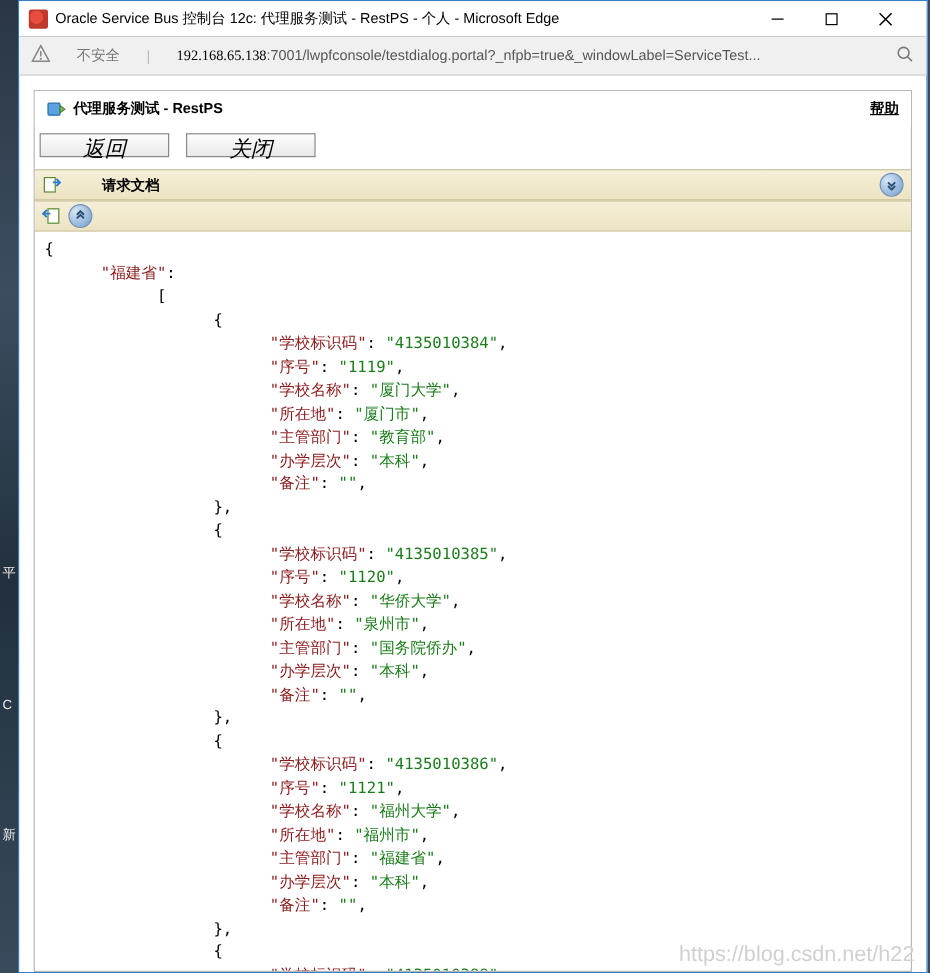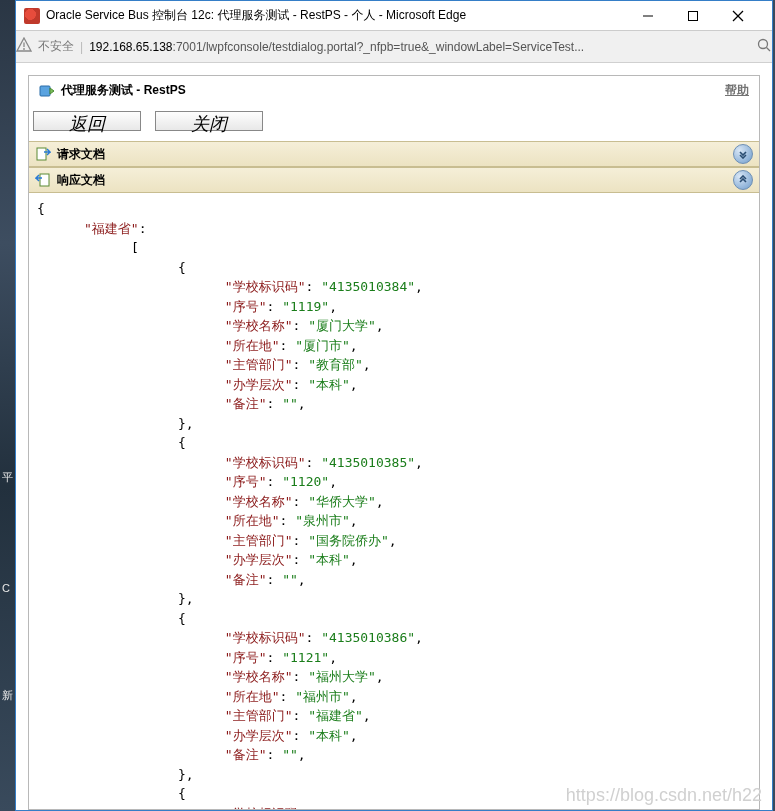--- a/index.html
+++ b/index.html
@@ -42,28 +42,28 @@
     display: flex; align-items: center; justify-content: center;
     color: #333;
   }
   .win-btn svg { width: 12px; height: 12px; }
   .addrbar {
     height: 32px;
     background: #f0f0f0;
     border-bottom: 1px solid #d0d0d0;
     display: flex;
     align-items: center;
-    padding: 0 0;
-    gap: 6px;
+    padding: 0 10px;
+    gap: 22px;
     color: #555;
   }
   .addrbar .warn { color: #777; }
   .addrbar .sep { color: #bbb; }
   .addrbar .url { flex: 1; color: #555; white-space: nowrap; overflow: hidden; text-overflow: ellipsis; }
-  .addrbar .url .host { color: #000; }
+  .addrbar .url .host { color: #000; font-family: Liberation Serif, serif; }
   .addrbar .mag { color: #777; }
   .content-outer {
     flex: 1;
     padding: 12px 12px 0 12px;
     overflow: hidden;
     position: relative;
   }
   .panel {
     border: 1px solid #b8b8b8;
     background: #fff;
@@ -76,21 +76,21 @@
     padding: 6px 10px;
     display: flex;
     align-items: center;
   }
   .panel-head .picon {
     width: 16px; height: 16px;
     margin-right: 6px;
     display:inline-flex;align-items:center;justify-content:center;
   }
   .panel-head .ptitle { font-weight: bold; color: #000; flex: 1; }
-  .panel-head .help { color: #737373; font-weight: bold; }
+  .panel-head .help { color: #000000; font-weight: bold; }
   .btnrow {
     padding: 6px 4px 10px 4px;
     display: flex;
     gap: 14px;
   }
   .btnrow button {
     width: 108px;
     height: 20px;
     border: 1px solid #888;
     background: linear-gradient(#fdfdfd, #e8e8e8);
@@ -107,21 +107,21 @@
     display: flex;
     align-items: center;
     padding: 0 6px;
     font-weight: bold;
     color: #000;
   }
   .section-bar .sicon {
     width: 16px; height: 16px; margin-right: 6px;
     display:inline-flex;align-items:center;justify-content:center;
   }
-  .section-bar .slabel { flex: 1; }
+  .section-bar .slabel { flex: 1; margin-left: 28px; }
   .section-bar .chev {
     width: 20px; height: 20px;
     border-radius: 50%;
     background: radial-gradient(circle at 30% 30%, #d8e6f5, #8fb3d9 70%, #6d96c2);
     border: 1px solid #6d8fb5;
     display: flex; align-items: center; justify-content: center;
     color: #2a4d72;
   }
   .json-area {
     flex: 1;
@@ -239,21 +239,20 @@
         </span>
       </div>
 
       <div class="section-bar">
         <span class="sicon">
           <svg width="16" height="16" viewBox="0 0 16 16">
               <rect x="5" y="2" width="9" height="12" fill="#fff" stroke="#5a8a35"></rect>
               <path d="M7 6 L1 6 L4 3 M1 6 L4 9" fill="none" stroke="#2a7bd4" stroke-width="1.5"></path>
             </svg>
         </span>
-        <span class="slabel">响应文档</span>
         <span class="chev">
           <svg width="10" height="10" viewBox="0 0 10 10">
               <path d="M2 7 L5 4 L8 7" fill="none" stroke="#2a4d72" stroke-width="1.6"></path>
               <path d="M2 4 L5 1 L8 4" fill="none" stroke="#2a4d72" stroke-width="1.6"></path>
             </svg>
         </span>
       </div>
 
       <div class="json-area" id="json-area">{
       <span class="k">"福建省"</span>:

